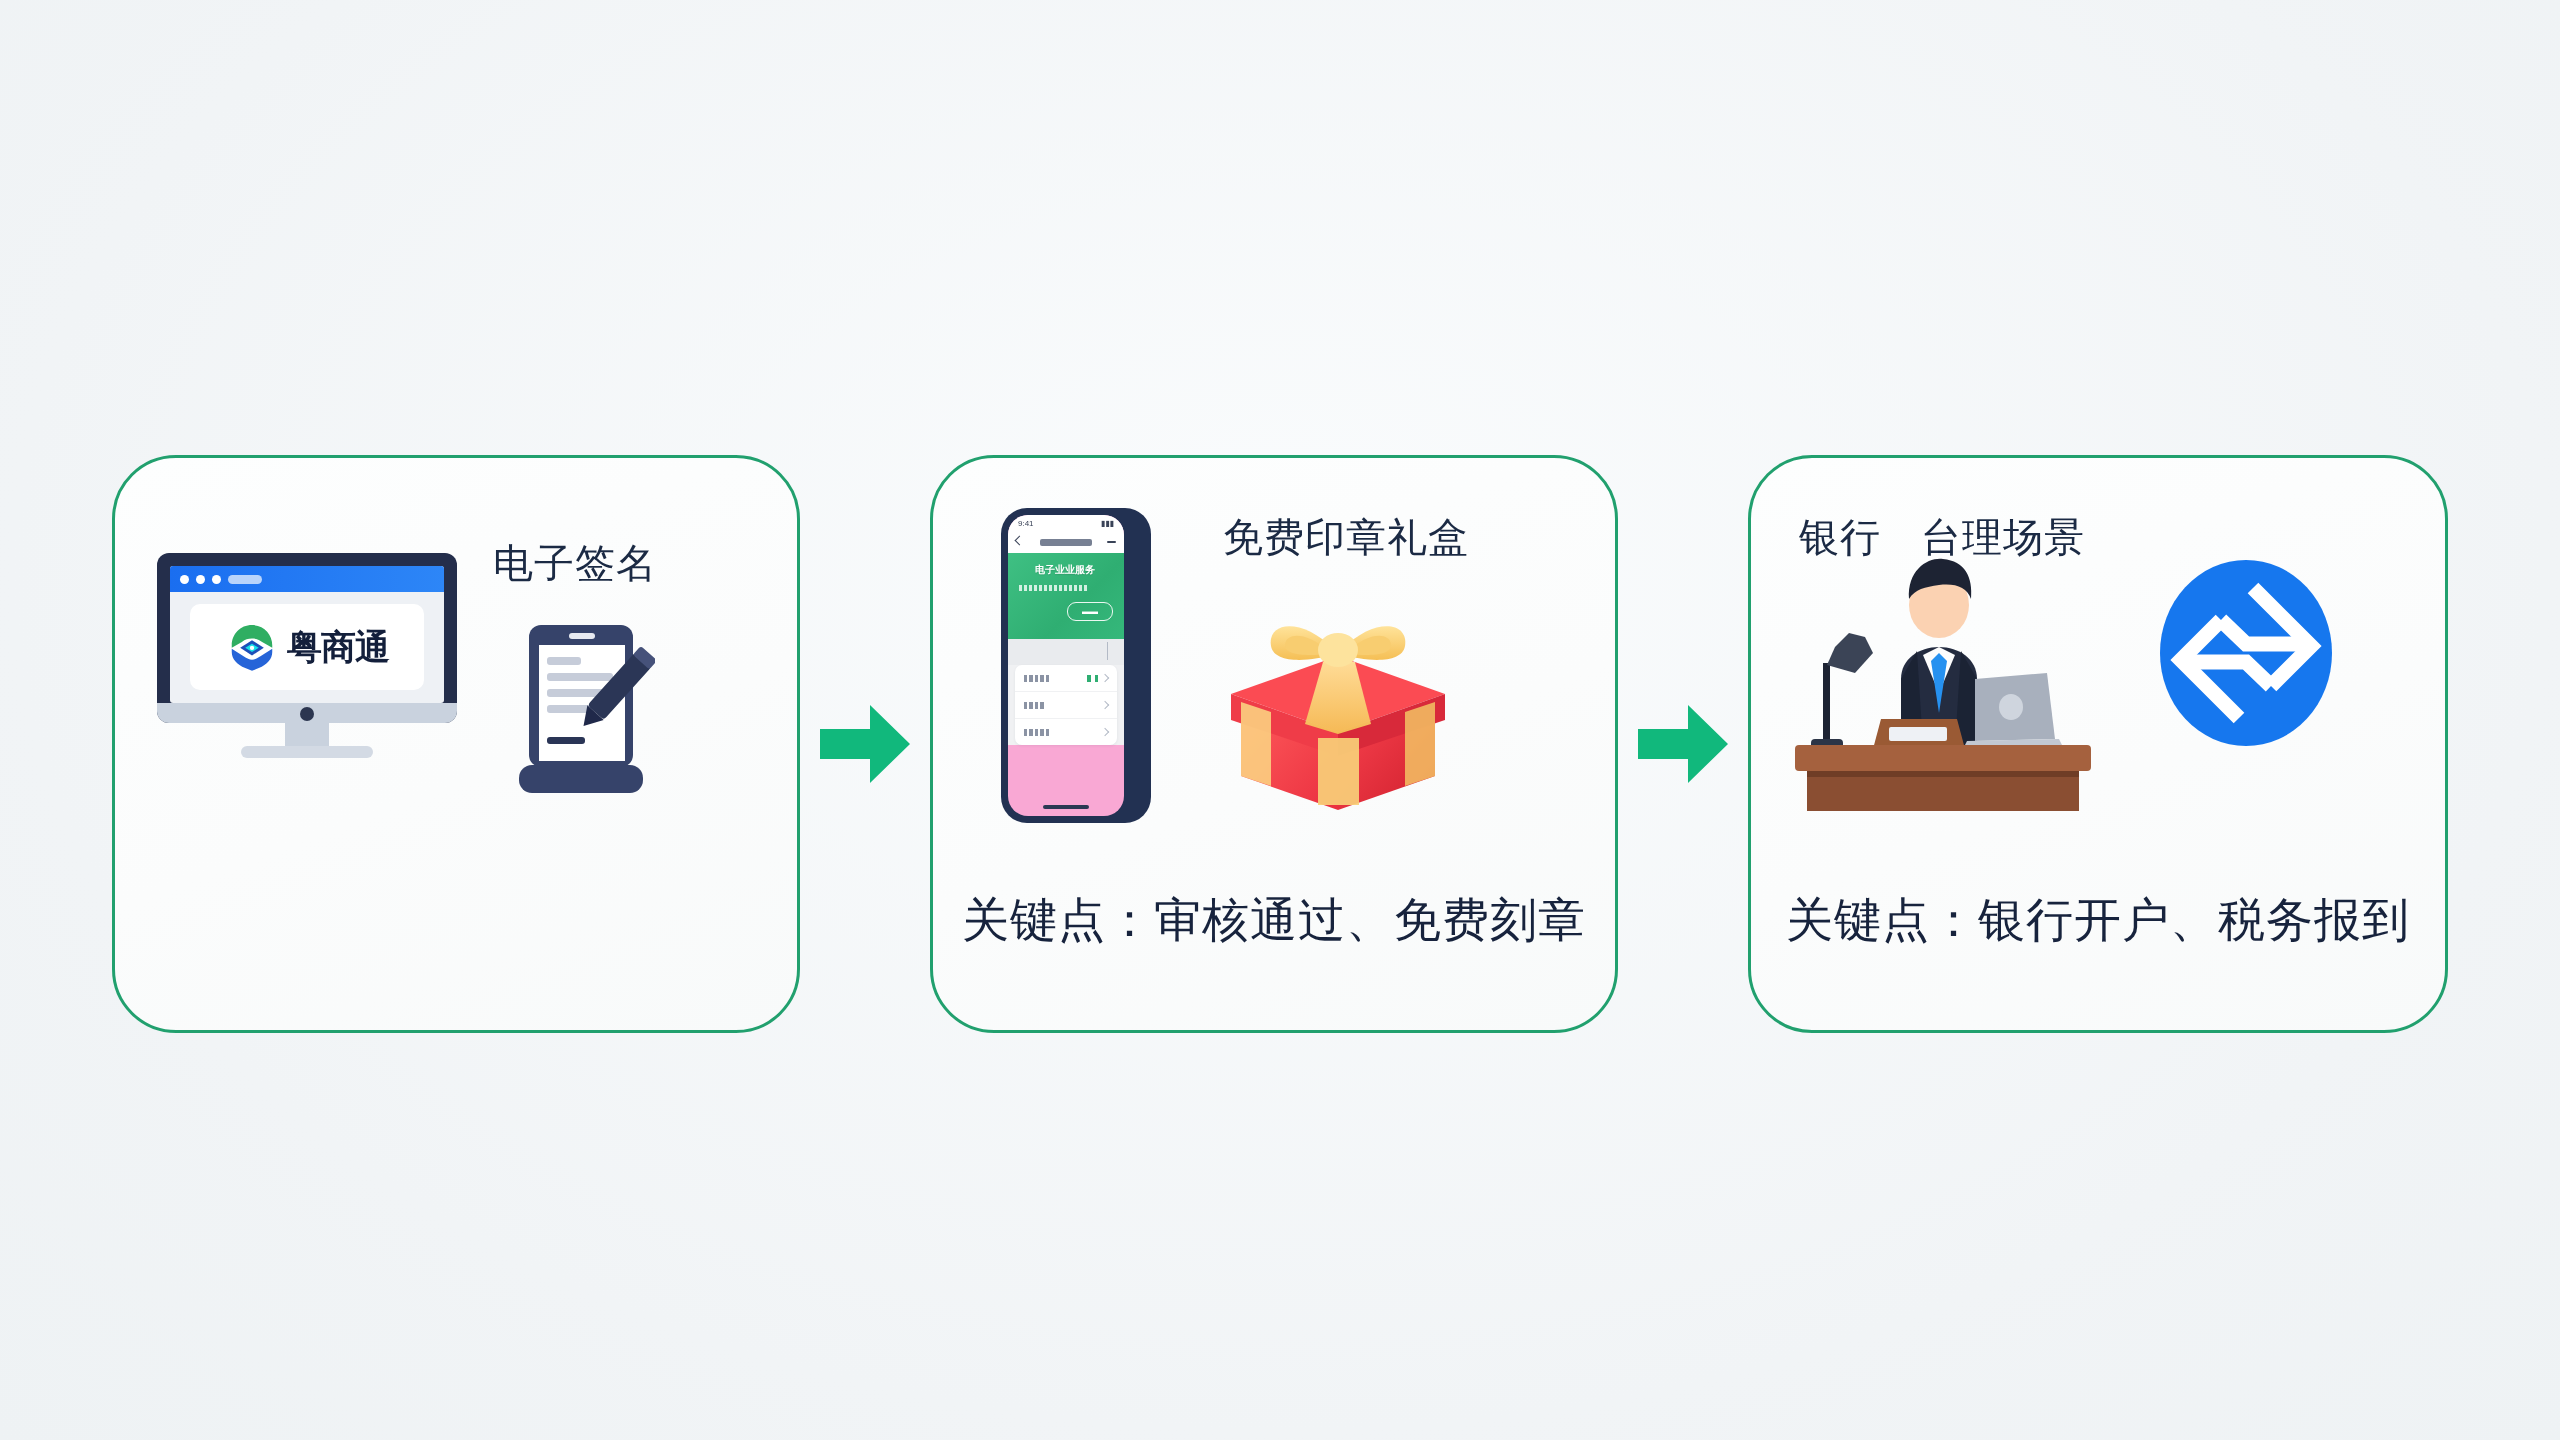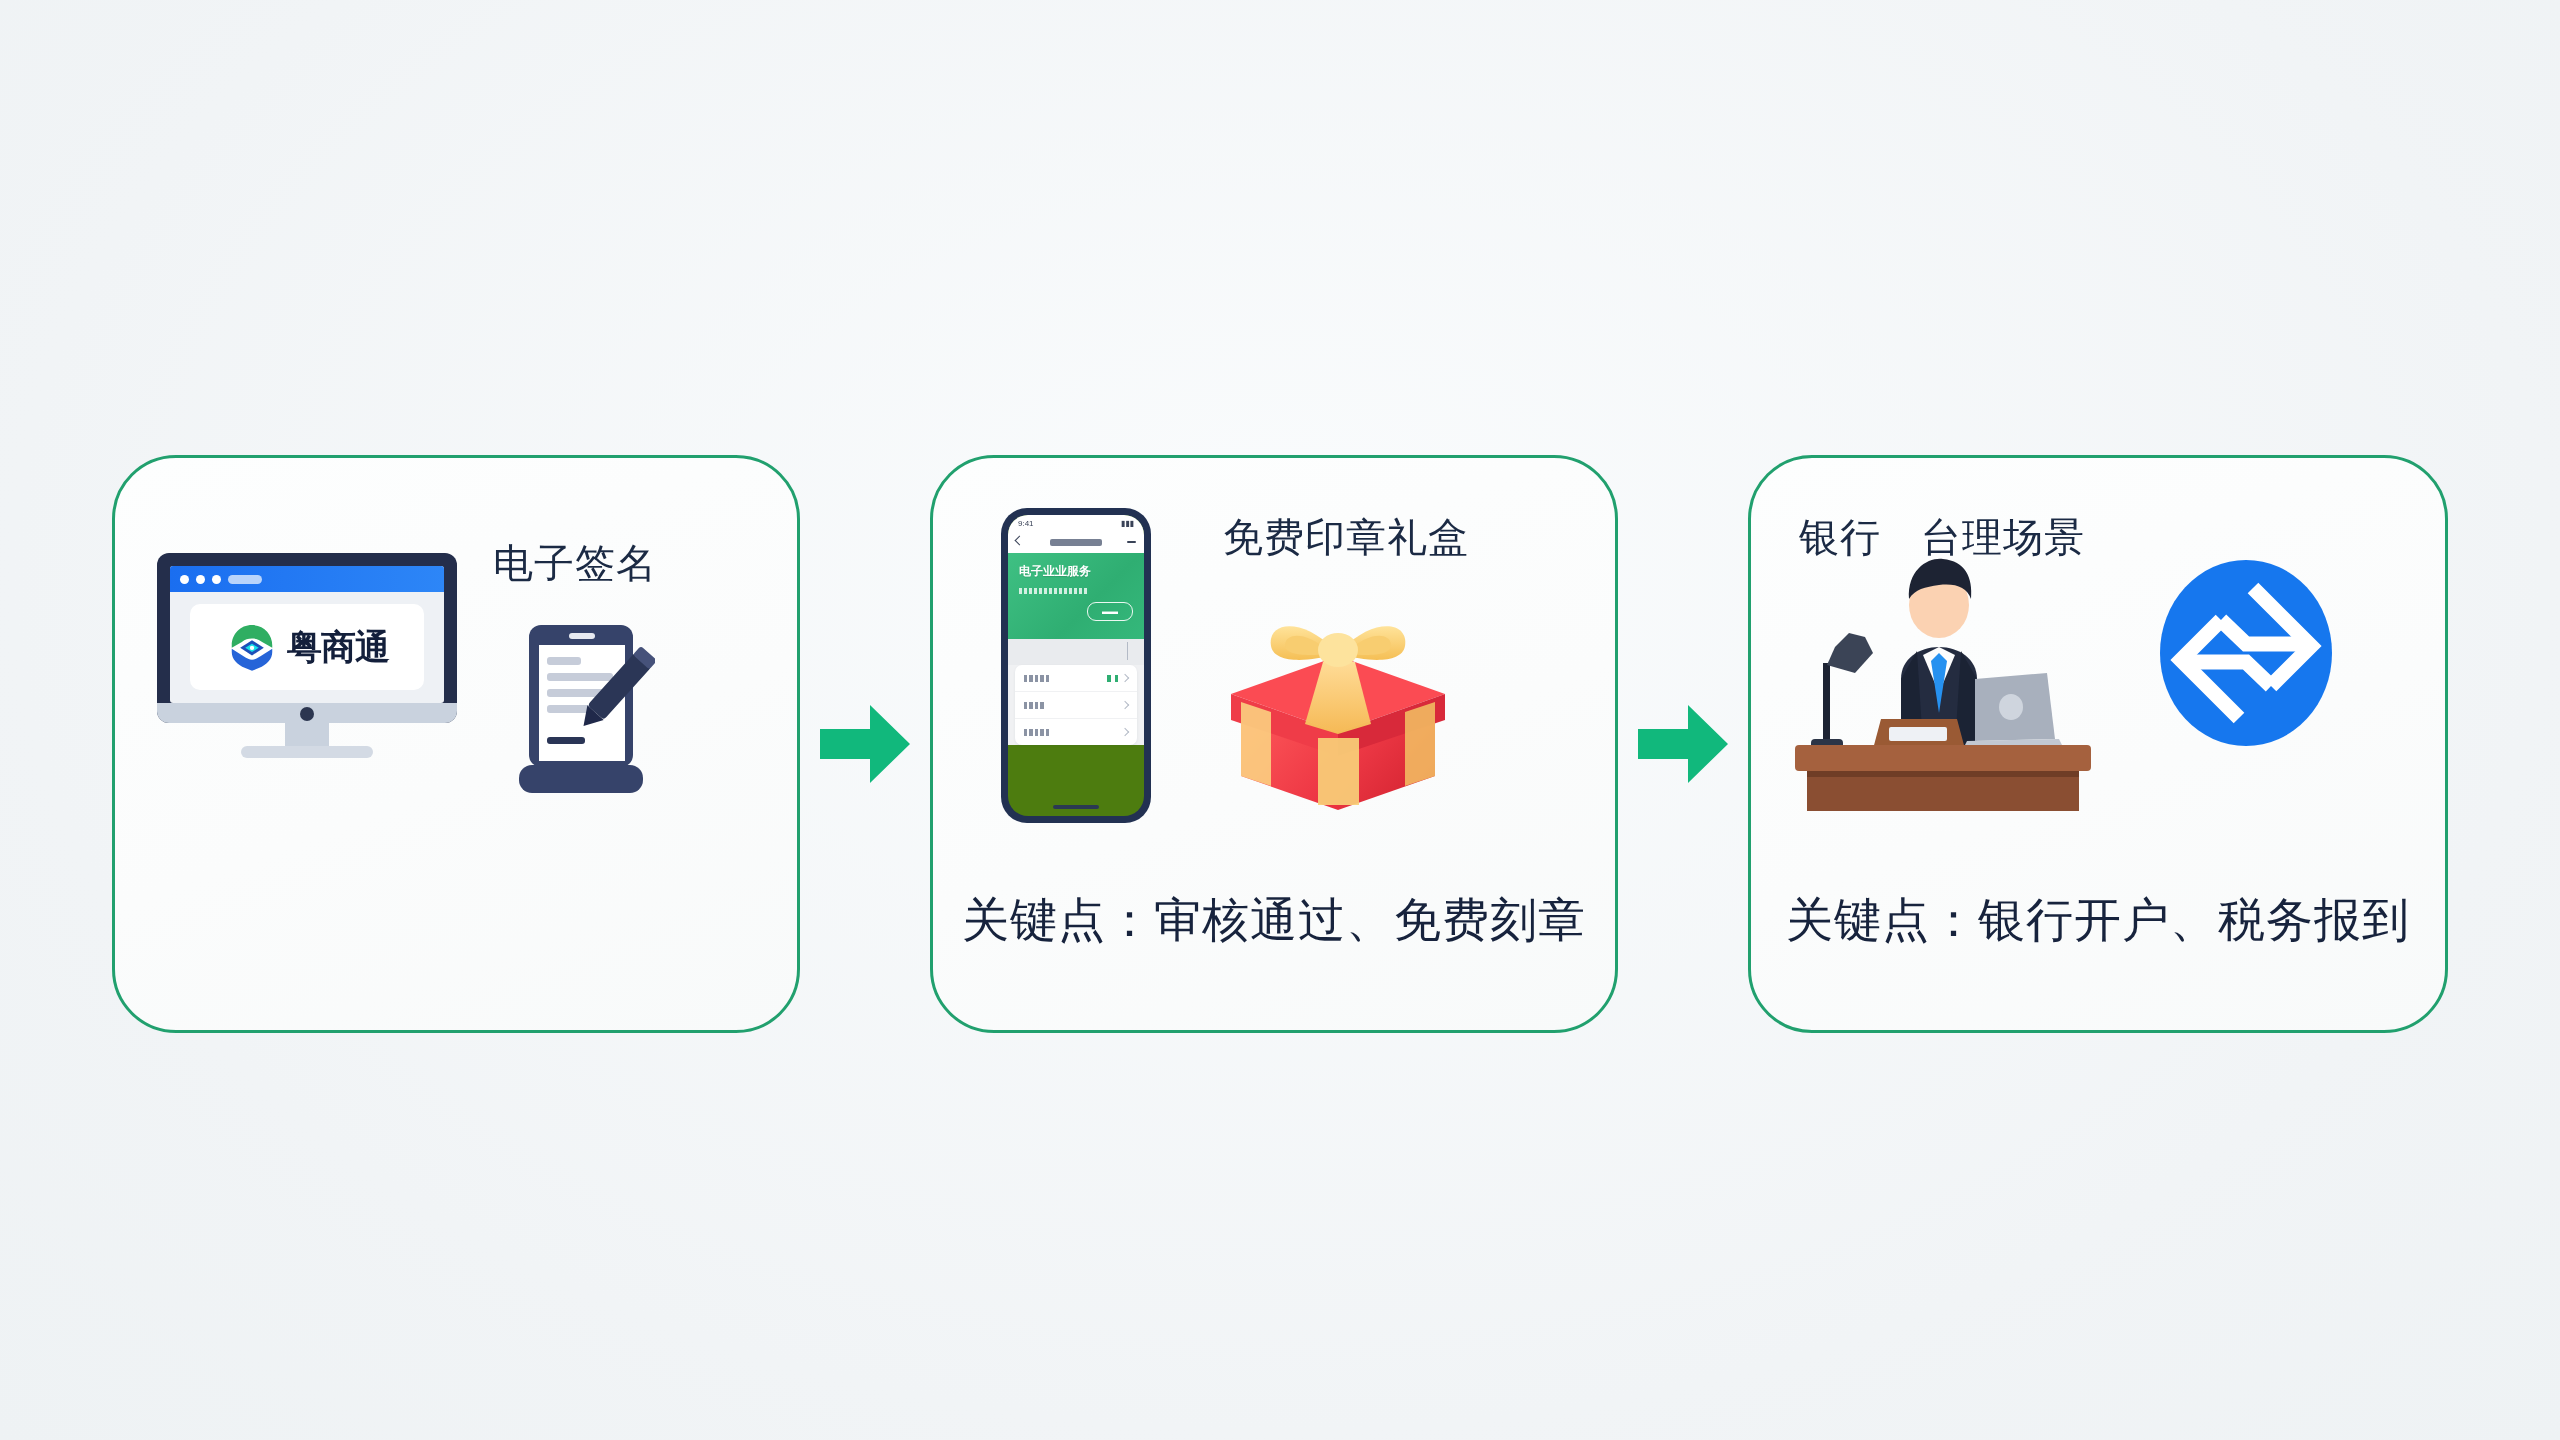--- a/index.html
+++ b/index.html
@@ -112,42 +112,43 @@
 
   
   .tabletsign{position:absolute;left:400px;top:165px;width:140px;height:175px;}
 
   
   .phone{position:absolute;left:68px;top:50px;width:150px;height:315px;}
   .phone-body{
     position:absolute;inset:0;background:#223152;border-radius:26px;
   }
   .phone-screen{
-    position:absolute;left:7px;top:7px;width:136px;height:301px;
-    background:#4d7c0f;border-radius:20px;overflow:hidden;
+    position:absolute;left:7px;top:7px;width:116px;height:301px;
+    background:#f9a8d4;border-radius:20px;overflow:hidden;
   }
   .ph-status{
     height:16px;display:flex;align-items:center;justify-content:space-between;
     padding:0 10px;font-size:8px;color:#3a4358;background:#fff;
   }
   .ph-nav{
     height:22px;background:#fff;display:flex;align-items:center;
     justify-content:center;position:relative;
   }
   .ph-nav .bk{position:absolute;left:8px;top:6px;width:6px;height:6px;border-left:1.6px solid #3a4358;border-bottom:1.6px solid #3a4358;transform:rotate(45deg);}
   .ph-nav .mn{position:absolute;right:8px;top:10px;width:9px;height:2px;background:#3a4358;border-radius:1px;}
   .ph-nav .tt{width:52px;height:7px;background:#5f6a80;border-radius:2px;opacity:.85;}
   .ph-green{
     height:86px;background:linear-gradient(135deg,#3fc083 0%,#2fae72 60%,#35b87b 100%);
     padding:10px 11px 0 11px;box-sizing:border-box;position:relative;
   }
   .ph-green .g-title{
-    font-size:12px;font-weight:bold;color:#fff;letter-spacing:0px;
+    font-size:10px;font-weight:bold;color:#fff;letter-spacing:0px;
     font-family:Liberation Mono, monospace;
     text-shadow:0 1px 1px rgba(0,0,0,.12);
+    margin-left:16px;
   }
   .ph-green .g-sub{margin-top:8px;display:flex;gap:2px;flex-wrap:wrap;width:78px;}
   .ph-green .g-sub i{display:block;width:3px;height:6px;background:rgba(255,255,255,.78);}
   .ph-green .g-btn{
     position:absolute;right:11px;bottom:18px;
     width:44px;height:17px;border:1.4px solid rgba(255,255,255,.9);
     border-radius:9px;display:flex;align-items:center;justify-content:center;
     font-size:8px;color:#fff;
   }
   .ph-list{

